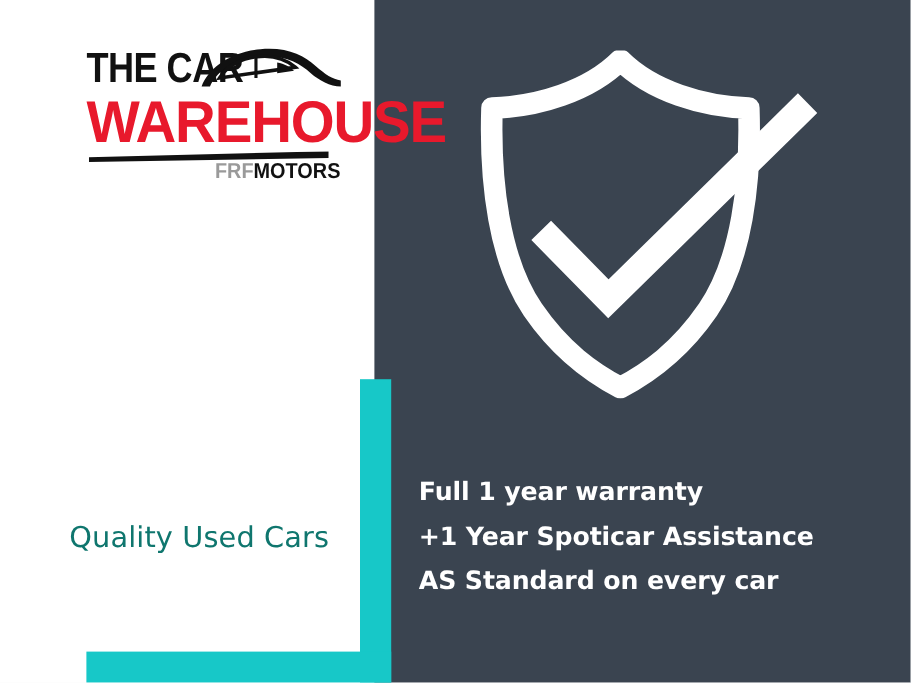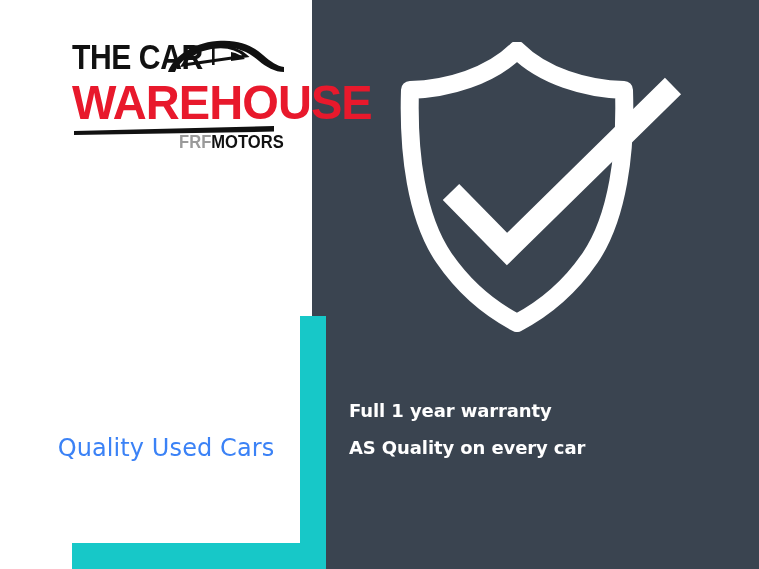--- a/index.html
+++ b/index.html
@@ -129,21 +129,21 @@
   
   .tagline {
     position: absolute;
     left: 0;
     top: 432px;
     width: 332px;
     text-align: center;
     font-family: "DejaVu Sans", sans-serif;
     font-size: 24px;
     line-height: 33px;
-    color: #3b82f6;
+    color: #0f766e;
     letter-spacing: 0.1px;
   }
   .tagline div { white-space: nowrap; }
 
   
   .shield-wrap {
     position: absolute;
     left: 378px;
     top: 42px;
     width: 310px;
@@ -152,21 +152,21 @@
   .shield-wrap svg { display: block; }
 
   
   .headline {
     position: absolute;
     left: 349px;
     top: 392px;
     width: 400px;
     font-family: "DejaVu Sans", sans-serif;
     font-weight: bold;
-    font-size: 18px;
+    font-size: 21px;
     line-height: 37px;
     color: #ffffff;
     letter-spacing: -0.1px;
   }
   .headline div { white-space: nowrap; }
 </style>
 </head>
 <body>
 
 <div id="ad-banner">
@@ -211,16 +211,17 @@
                C162 269 188 251 212 216
                C240 175 248 110 246 48
                C208 47 165 34 139 8 Z" fill="none" stroke="#ffffff" stroke-width="18" stroke-linejoin="round"></path>
 
       <path d="M73 150 L129 207 L295 44" fill="none" stroke="#ffffff" stroke-width="23" stroke-linecap="butt" stroke-linejoin="miter"></path>
     </svg>
   </div>
 
   <div class="headline">
     <div>Full 1 year warranty</div>
-    <div>AS Quality on every car</div>
+    <div>+1 Year Spoticar Assistance</div>
+    <div>AS Standard on every car</div>
   </div>
 
 </div>
 
 </body></html>

